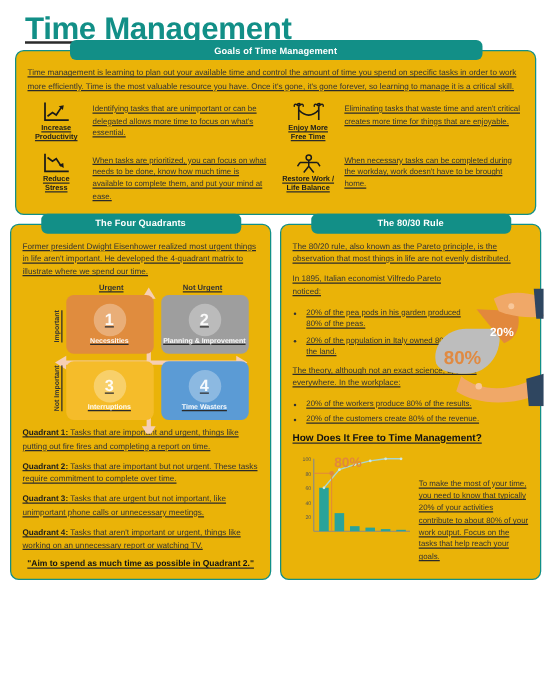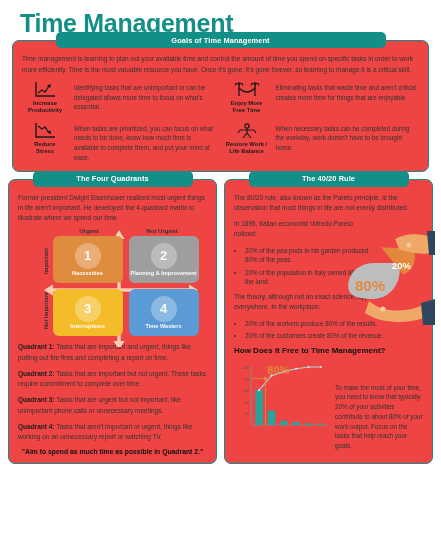--- a/index.html
+++ b/index.html
@@ -3,37 +3,37 @@
 <meta charset="utf-8">
 <style>
   html,body{margin:0;padding:0;}
   body{
     width:441px;height:545px;
     background:#ffffff;
     font-family:"Liberation Sans", sans-serif;
     color:#2b2b2b;
     overflow:hidden;
   }
-  .page{position:relative;width:441px;height:463px;box-sizing:border-box;padding:0 8px;}
+  .page{position:relative;width:441px;height:463px;box-sizing:border-box;padding:0 8px;text-decoration:underline;}
 
   
   .title{
     font-size:25px;font-weight:bold;color:#128f87;
     letter-spacing:-0.3px;padding:10px 0 4px 12px;line-height:1.05;
   }
 
   
   .panel{
     position:relative;
     border:1.4px solid #128f87;
     border-radius:7px;
     margin:0 4px 7px 4px;
     padding:13px 9px 8px 9px;
     box-sizing:border-box;
-    background:#ef4444;
+    background:#eab308;
   }
   .panel-head{
     position:absolute;top:-9px;left:50%;transform:translateX(-50%);
     background:#128f87;color:#fff;
     font-size:7.4px;font-weight:bold;
     padding:3.6px 0 3.6px 0;
     border-radius:5px;
     text-align:center;
     white-space:nowrap;
     letter-spacing:.1px;
@@ -225,21 +225,21 @@
         <p class="ptxt"><b class="lead">Quadrant 2:</b><span> Tasks that are important but not urgent. These tasks require commitment to complete over time.</span></p>
         <p class="ptxt"><b class="lead">Quadrant 3:</b><span> Tasks that are urgent but not important, like unimportant phone calls or unnecessary meetings.</span></p>
         <p class="ptxt"><b class="lead">Quadrant 4:</b><span> Tasks that aren't important or urgent, things like working on an unnecessary report or watching TV.</span></p>
 
         <div class="closing">"Aim to spend as much time as possible in Quadrant 2."</div>
       </div>
     </div>
 
     <div class="col">
       <div class="panel">
-        <div class="panel-head half">The 40/20 Rule</div>
+        <div class="panel-head half">The 80/30 Rule</div>
 
         <div class="rule-body">
 
           <div class="pie-float">
             <svg viewBox="0 0 92 96" width="92" height="96">
               <path d="M6 62 C2 48 14 34 30 34 L56 34 C60 52 48 70 30 70 C18 70 9 68 6 62 Z" fill="#bdbdbd"></path>
               <text x="12" y="62" font-family="Liberation Sans, sans-serif" font-size="15" font-weight="bold" fill="#e2883c" opacity=".95">80%</text>
               <path d="M40 16 L72 22 C74 34 68 44 58 46 Z" fill="#e2883c" transform="rotate(-8 56 30)"></path>
               <text x="49" y="40" font-family="Liberation Sans, sans-serif" font-size="9.5" font-weight="bold" fill="#ffffff">20%</text>
               <path d="M52 10 C62 4 76 4 88 8 L92 24 C80 26 66 24 56 20 Z" fill="#f0a868"></path>

